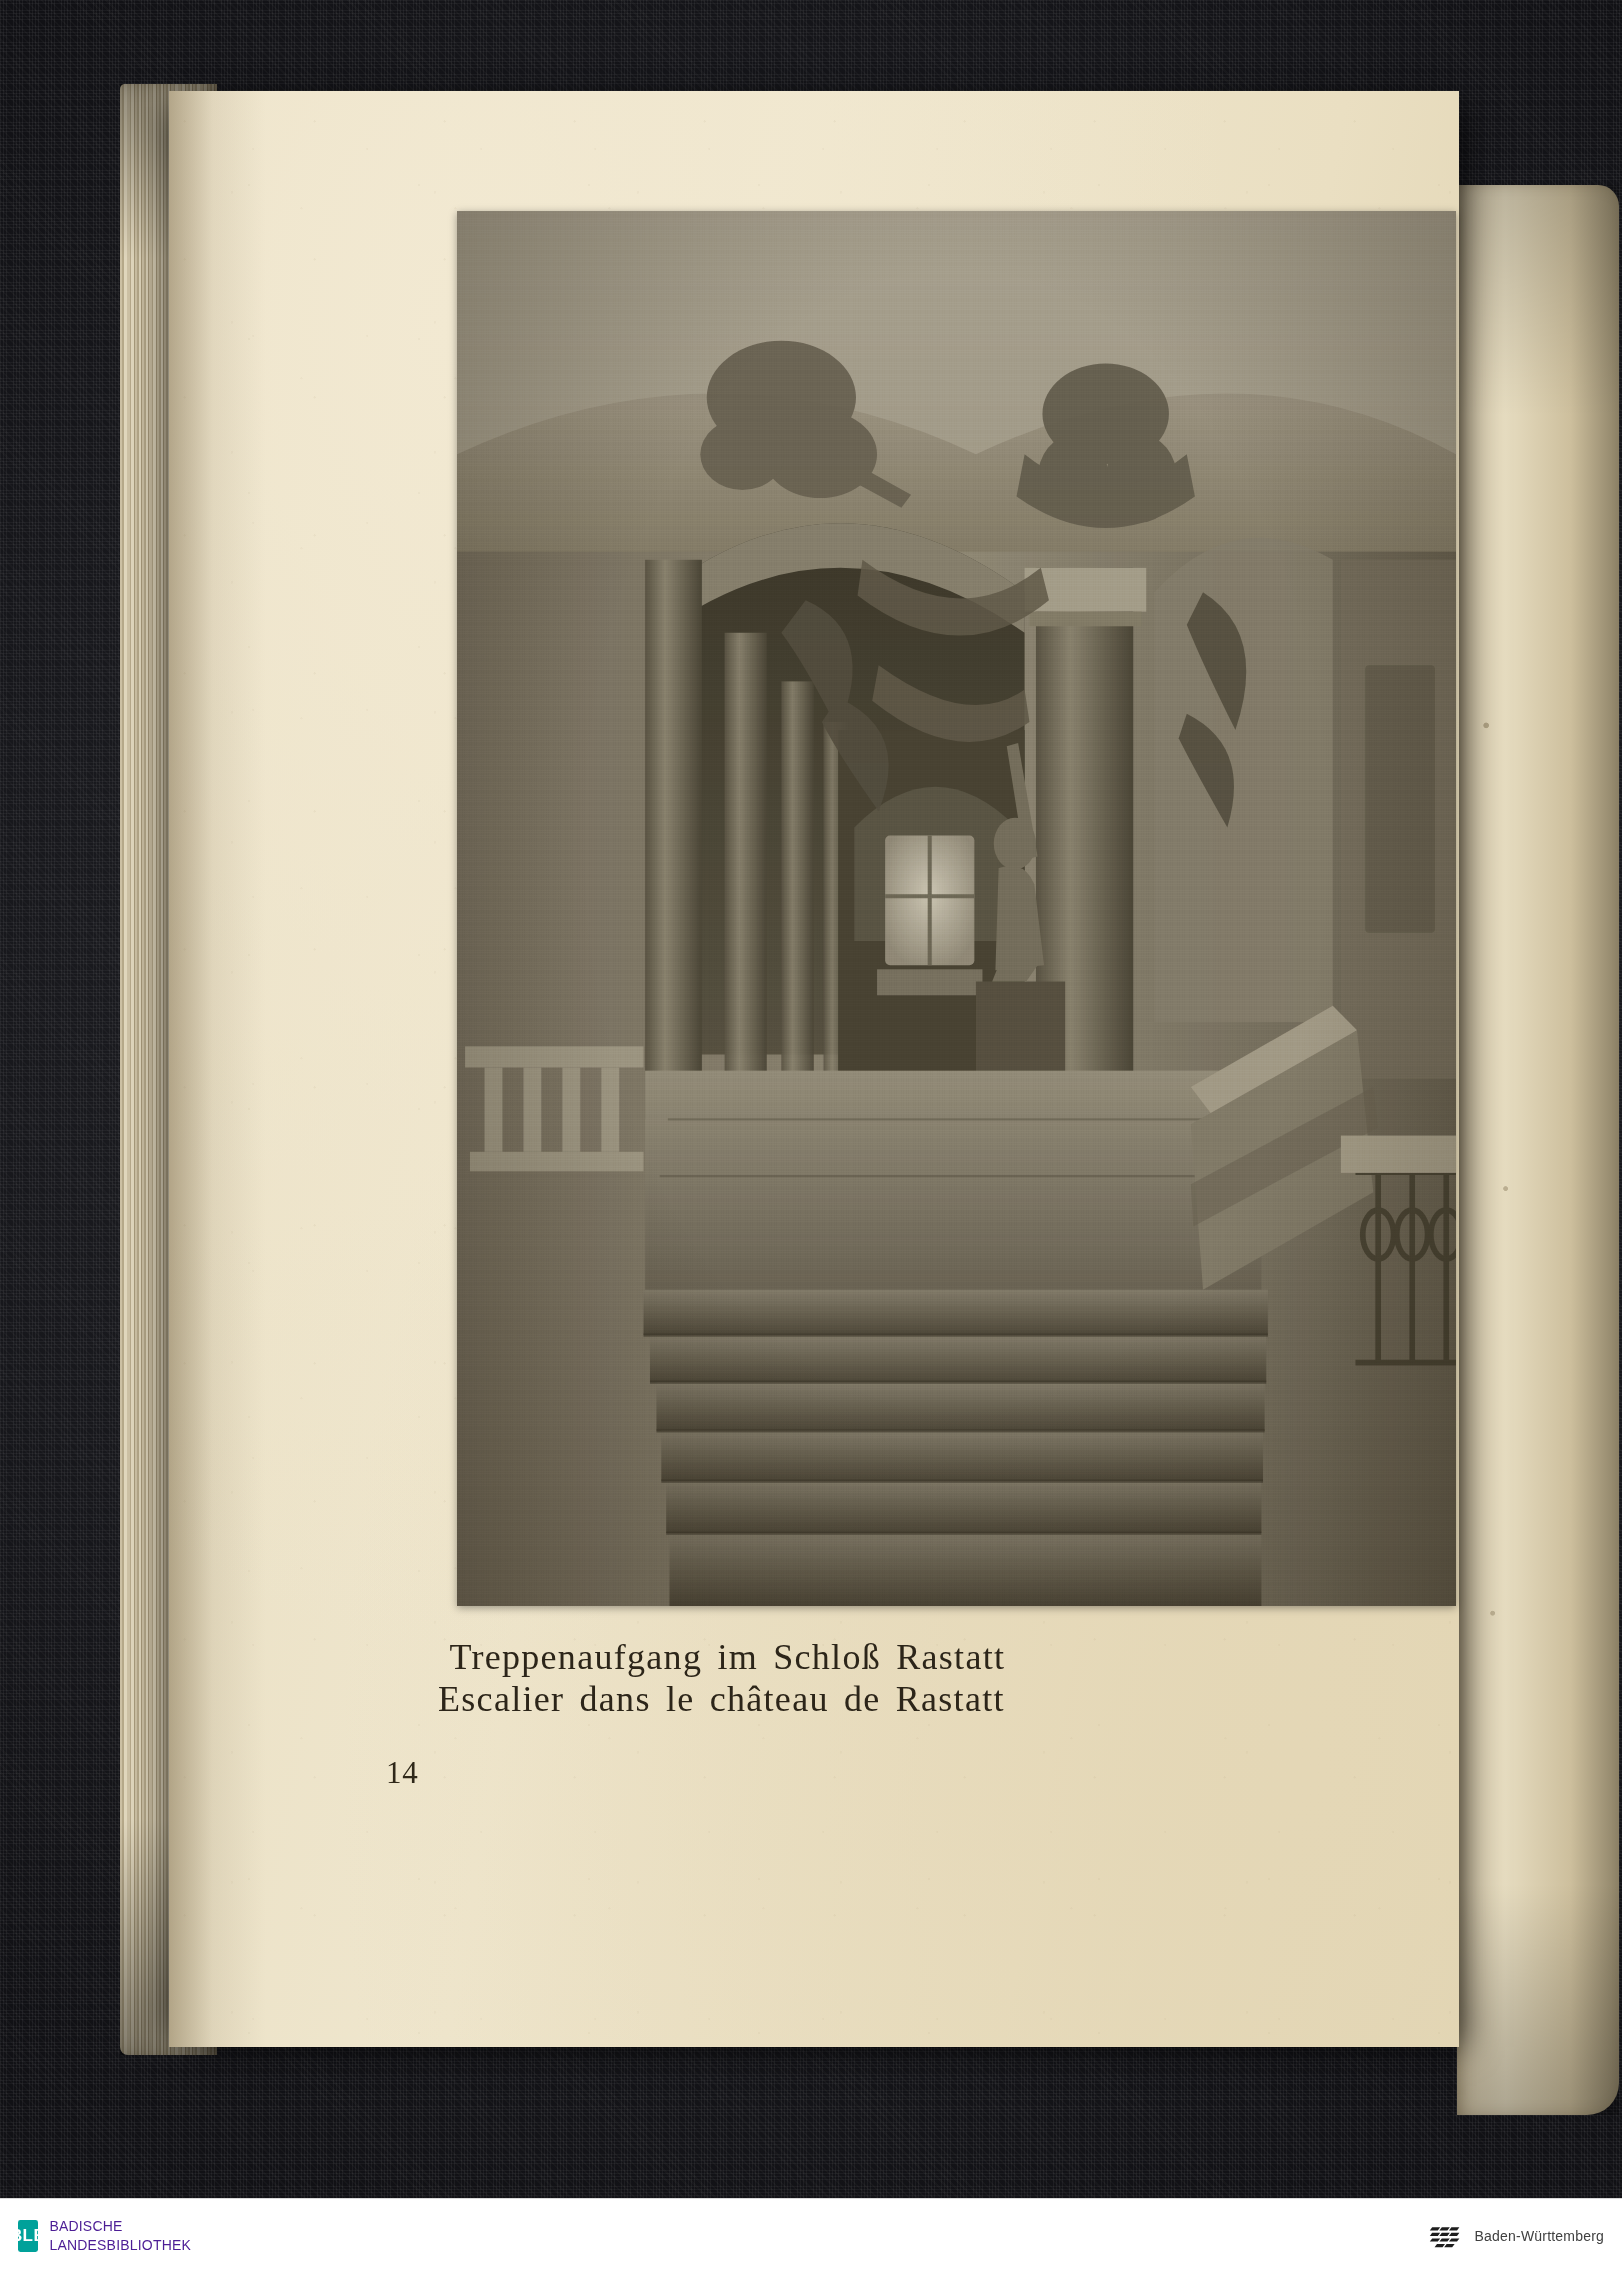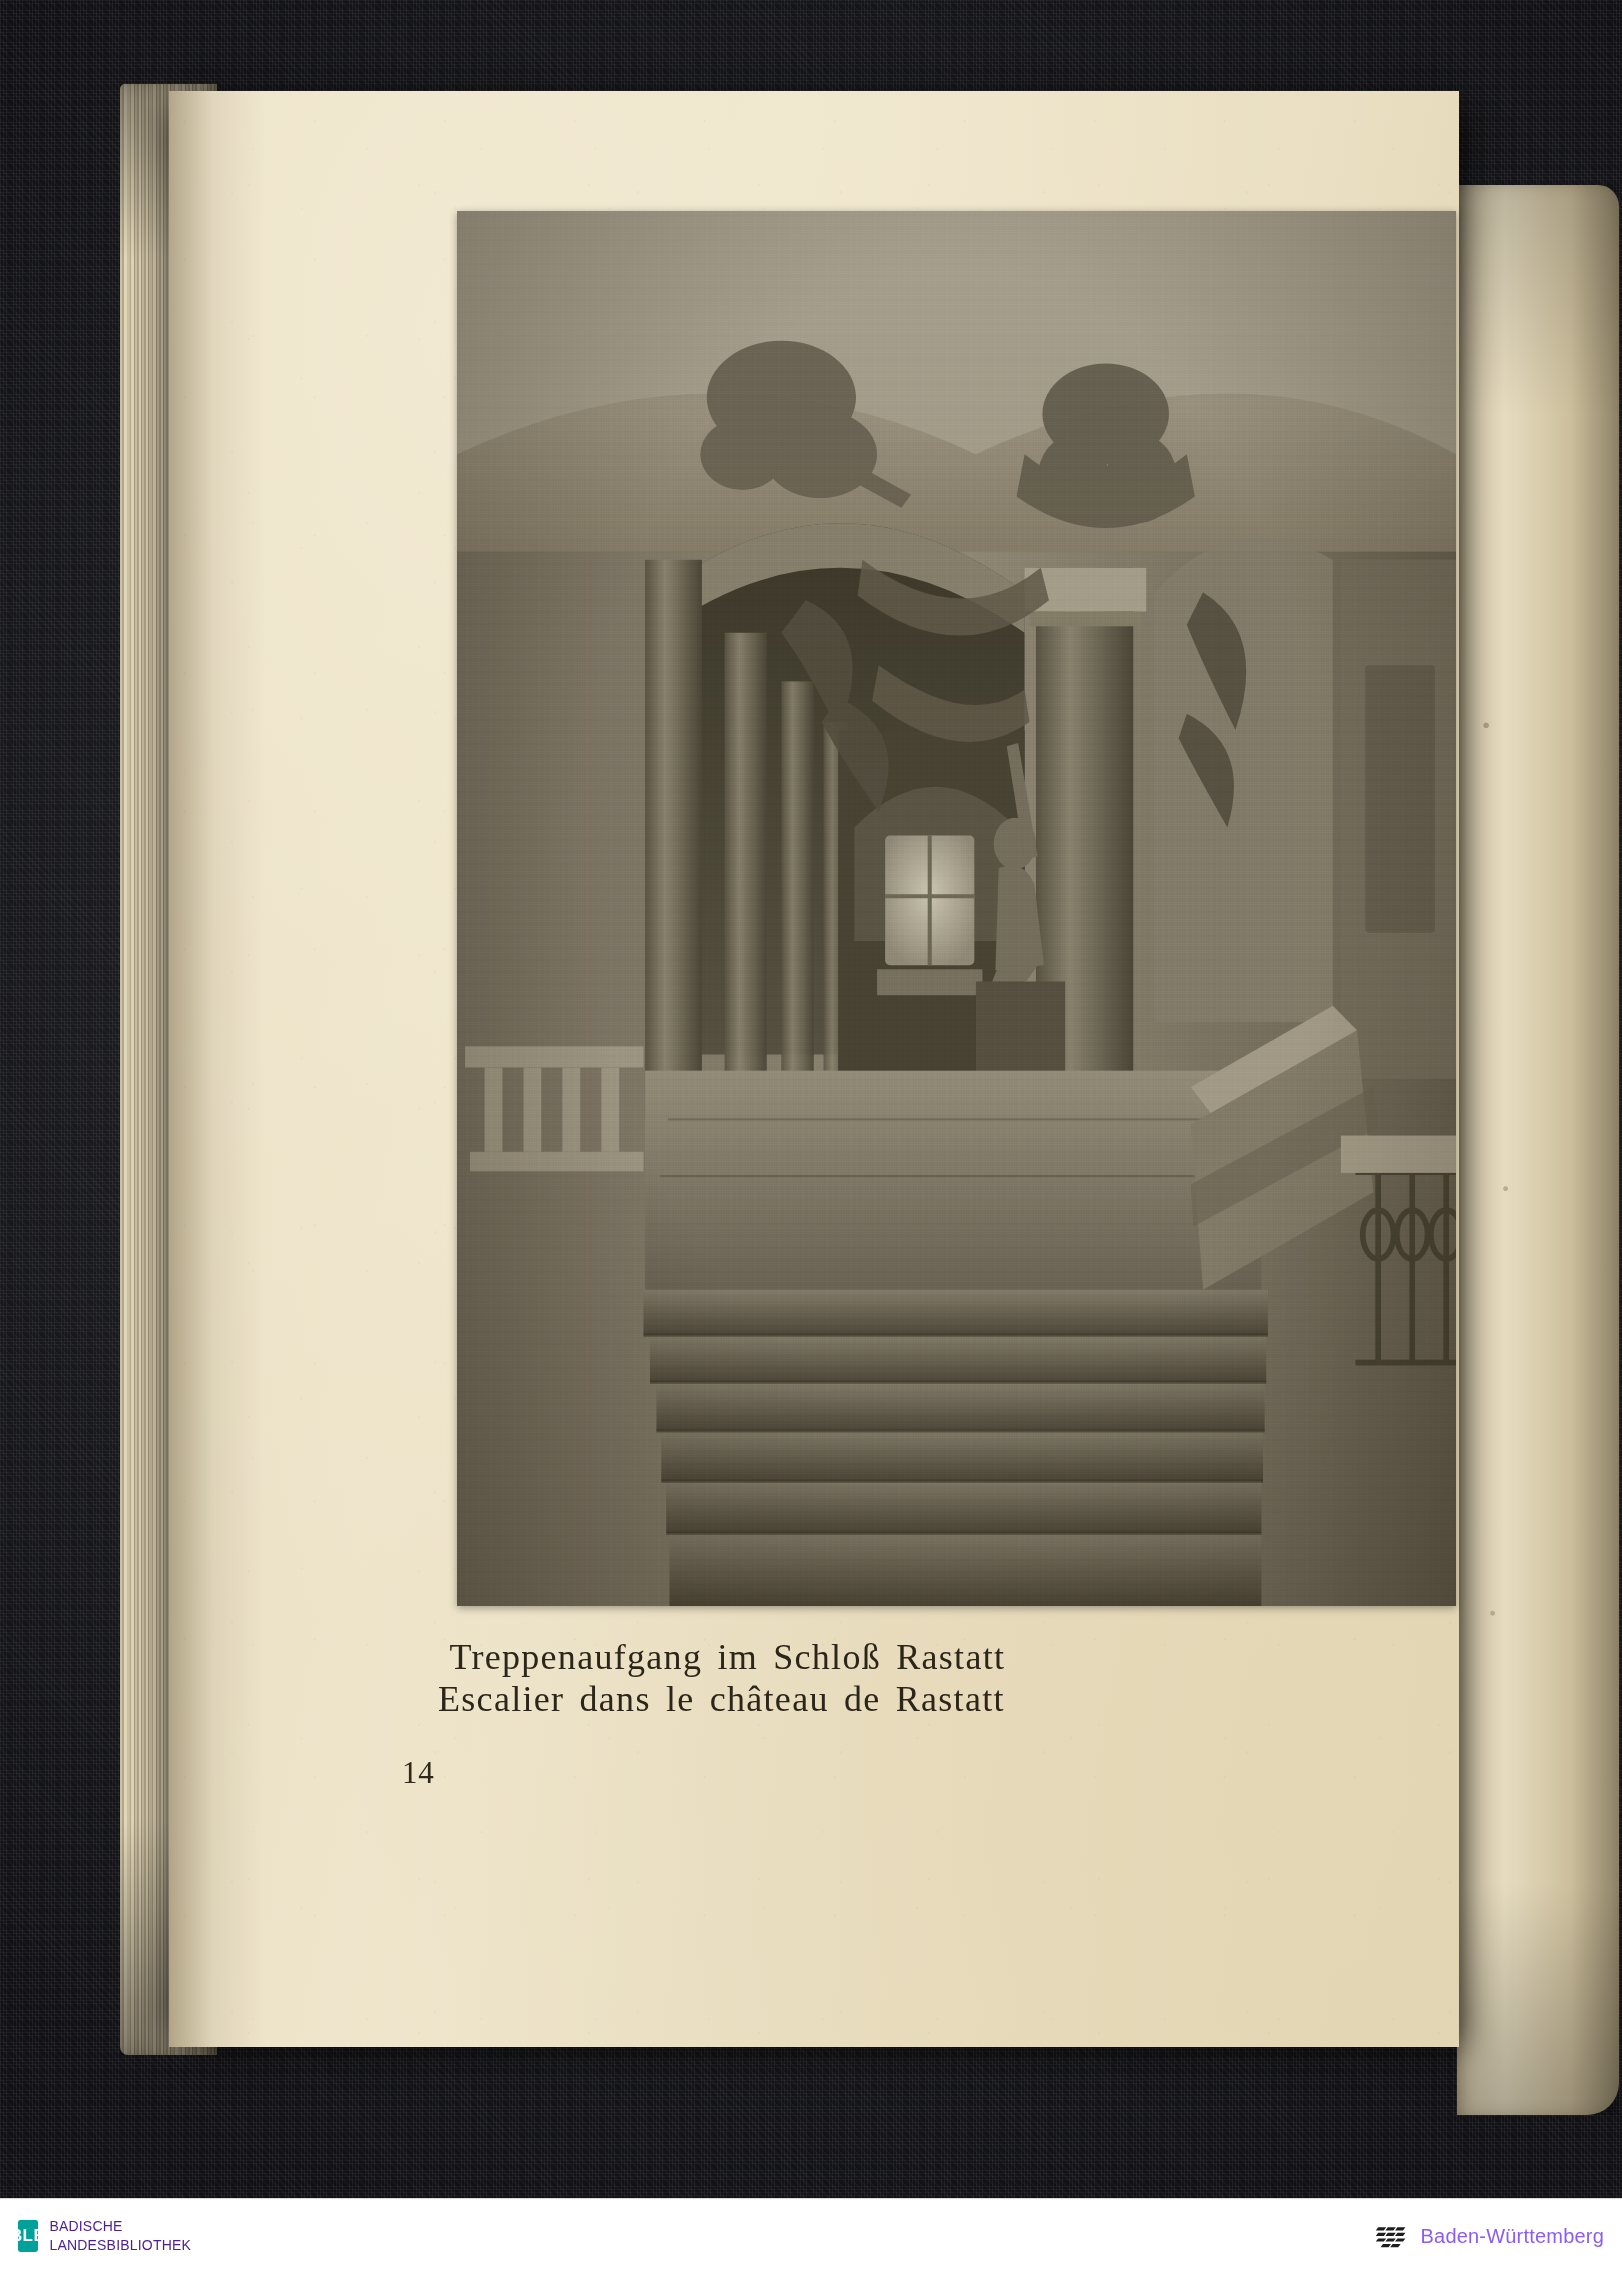--- a/index.html
+++ b/index.html
@@ -177,21 +177,20 @@
 
   
   #page-folio {
     position: absolute;
     left: 217px;
     top: 1664px;
     color: #2f2819;
     font-family: "Liberation Serif", serif;
     font-size: 31px;
     letter-spacing: 0.8px;
-    margin-left: 16px;
   }
 
   
   #viewer-footer {
     position: absolute;
     left: 0;
     bottom: 0;
     width: 1622px;
     height: 75px;
     background: #ffffff;
@@ -235,22 +234,22 @@
   }
   #state-arms {
     width: 36px;
     height: 36px;
     display: flex;
     align-items: center;
     justify-content: center;
   }
   #state-name {
     font-family: "Liberation Sans", sans-serif;
-    font-size: 20px;
-    color: #8b5cf6;
+    font-size: 14px;
+    color: #404040;
     letter-spacing: 0.2px;
   }
 </style>
 </head>
 <body>
 
 <div id="scan-backdrop"></div>
 
 <div id="book-block">
 

